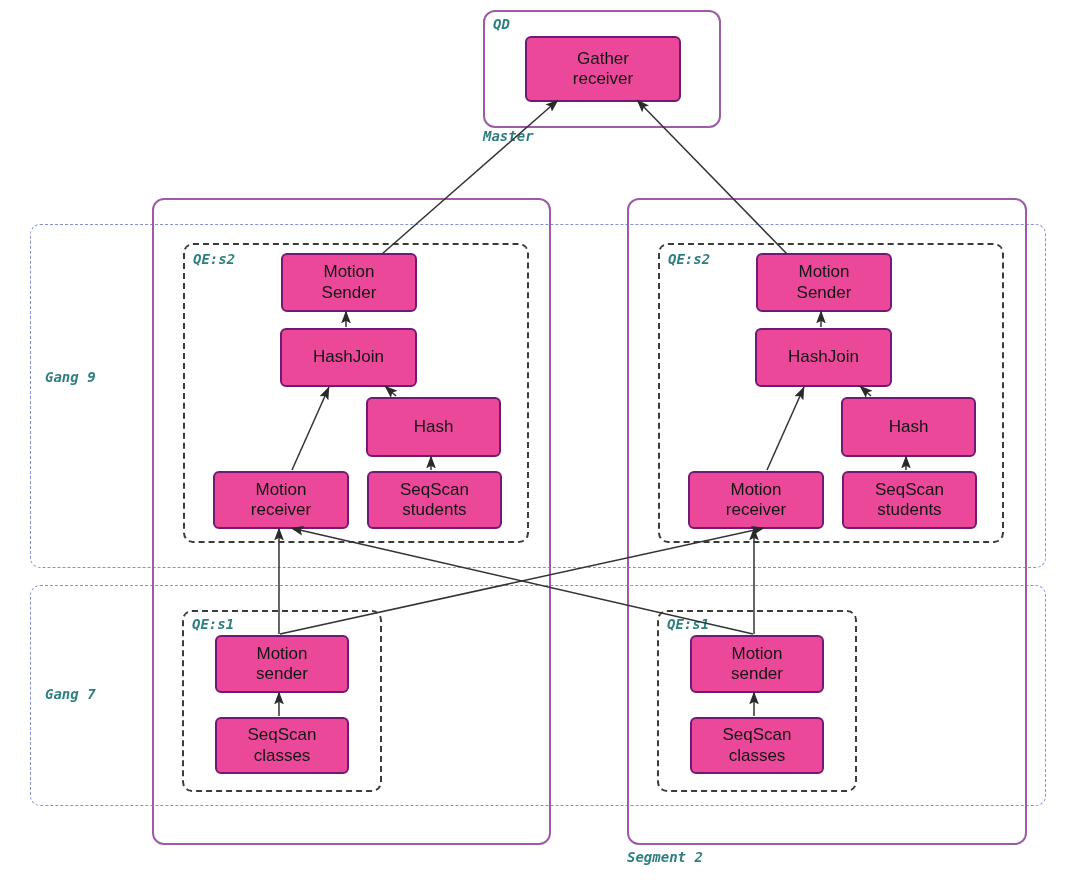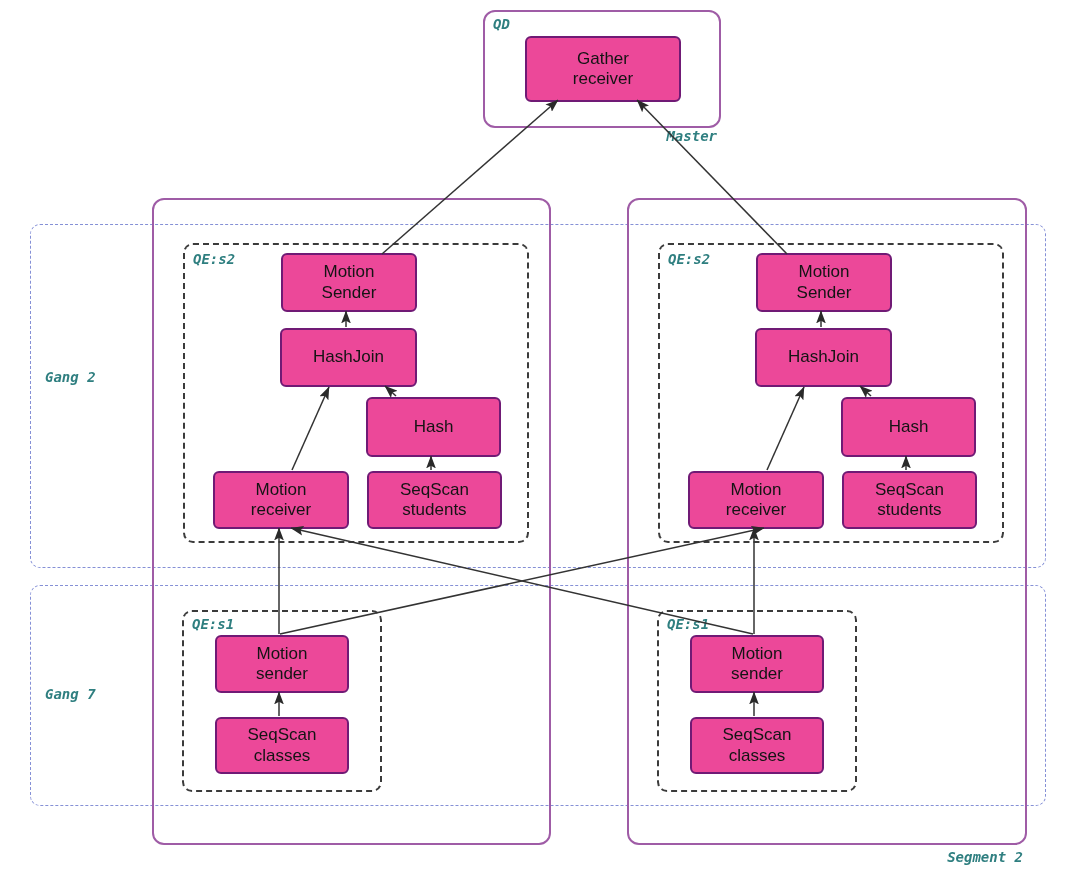--- a/index.html
+++ b/index.html
@@ -17,32 +17,32 @@
   .node {
     position:absolute; border:2px solid #701a75; border-radius:6px; background:#ec4899;
     display:flex; align-items:center; justify-content:center; text-align:center;
     font-size:17px; line-height:1.18; color:#141414; white-space:pre-line; z-index:2;
   }
   
   .tl {
     position:absolute; font-family:"DejaVu Sans Mono", monospace; font-weight:bold;
     font-size:14px; color:#2f7f80; z-index:3; white-space:nowrap;font-style:italic;
   }
-  .tl.center { text-align:right; }
+  .tl.center { text-align:left; }
   svg.arrows { position:absolute; left:0; top:0; z-index:4; pointer-events:none; }
   svg.arrows line { stroke:#333333; stroke-width:1.5; }
 </style>
 </head>
 <body>
 
 <div class="canvas">
 
   <div class="gang" style="left:30px; top:224px; width:1014px; height:342px;"></div>
   <div class="gang" style="left:30px; top:585px; width:1014px; height:219px;"></div>
-  <div class="tl" style="left:45px; top:369px;">Gang 2</div>
+  <div class="tl" style="left:45px; top:369px;">Gang 9</div>
   <div class="tl" style="left:45px; top:686px;">Gang 7</div>
 
   <div class="pbox" style="left:483px; top:10px; width:234px; height:114px;"></div>
   <div class="tl" style="left:493px; top:16px;">QD</div>
   <div class="node" style="left:525px; top:36px; width:152px; height:62px;">Gather
 receiver</div>
   <div class="tl center" style="left:483px; top:128px; width:234px;">Master</div>
 
   <div class="pbox" style="left:152px; top:198px; width:395px; height:643px;"></div>
 

